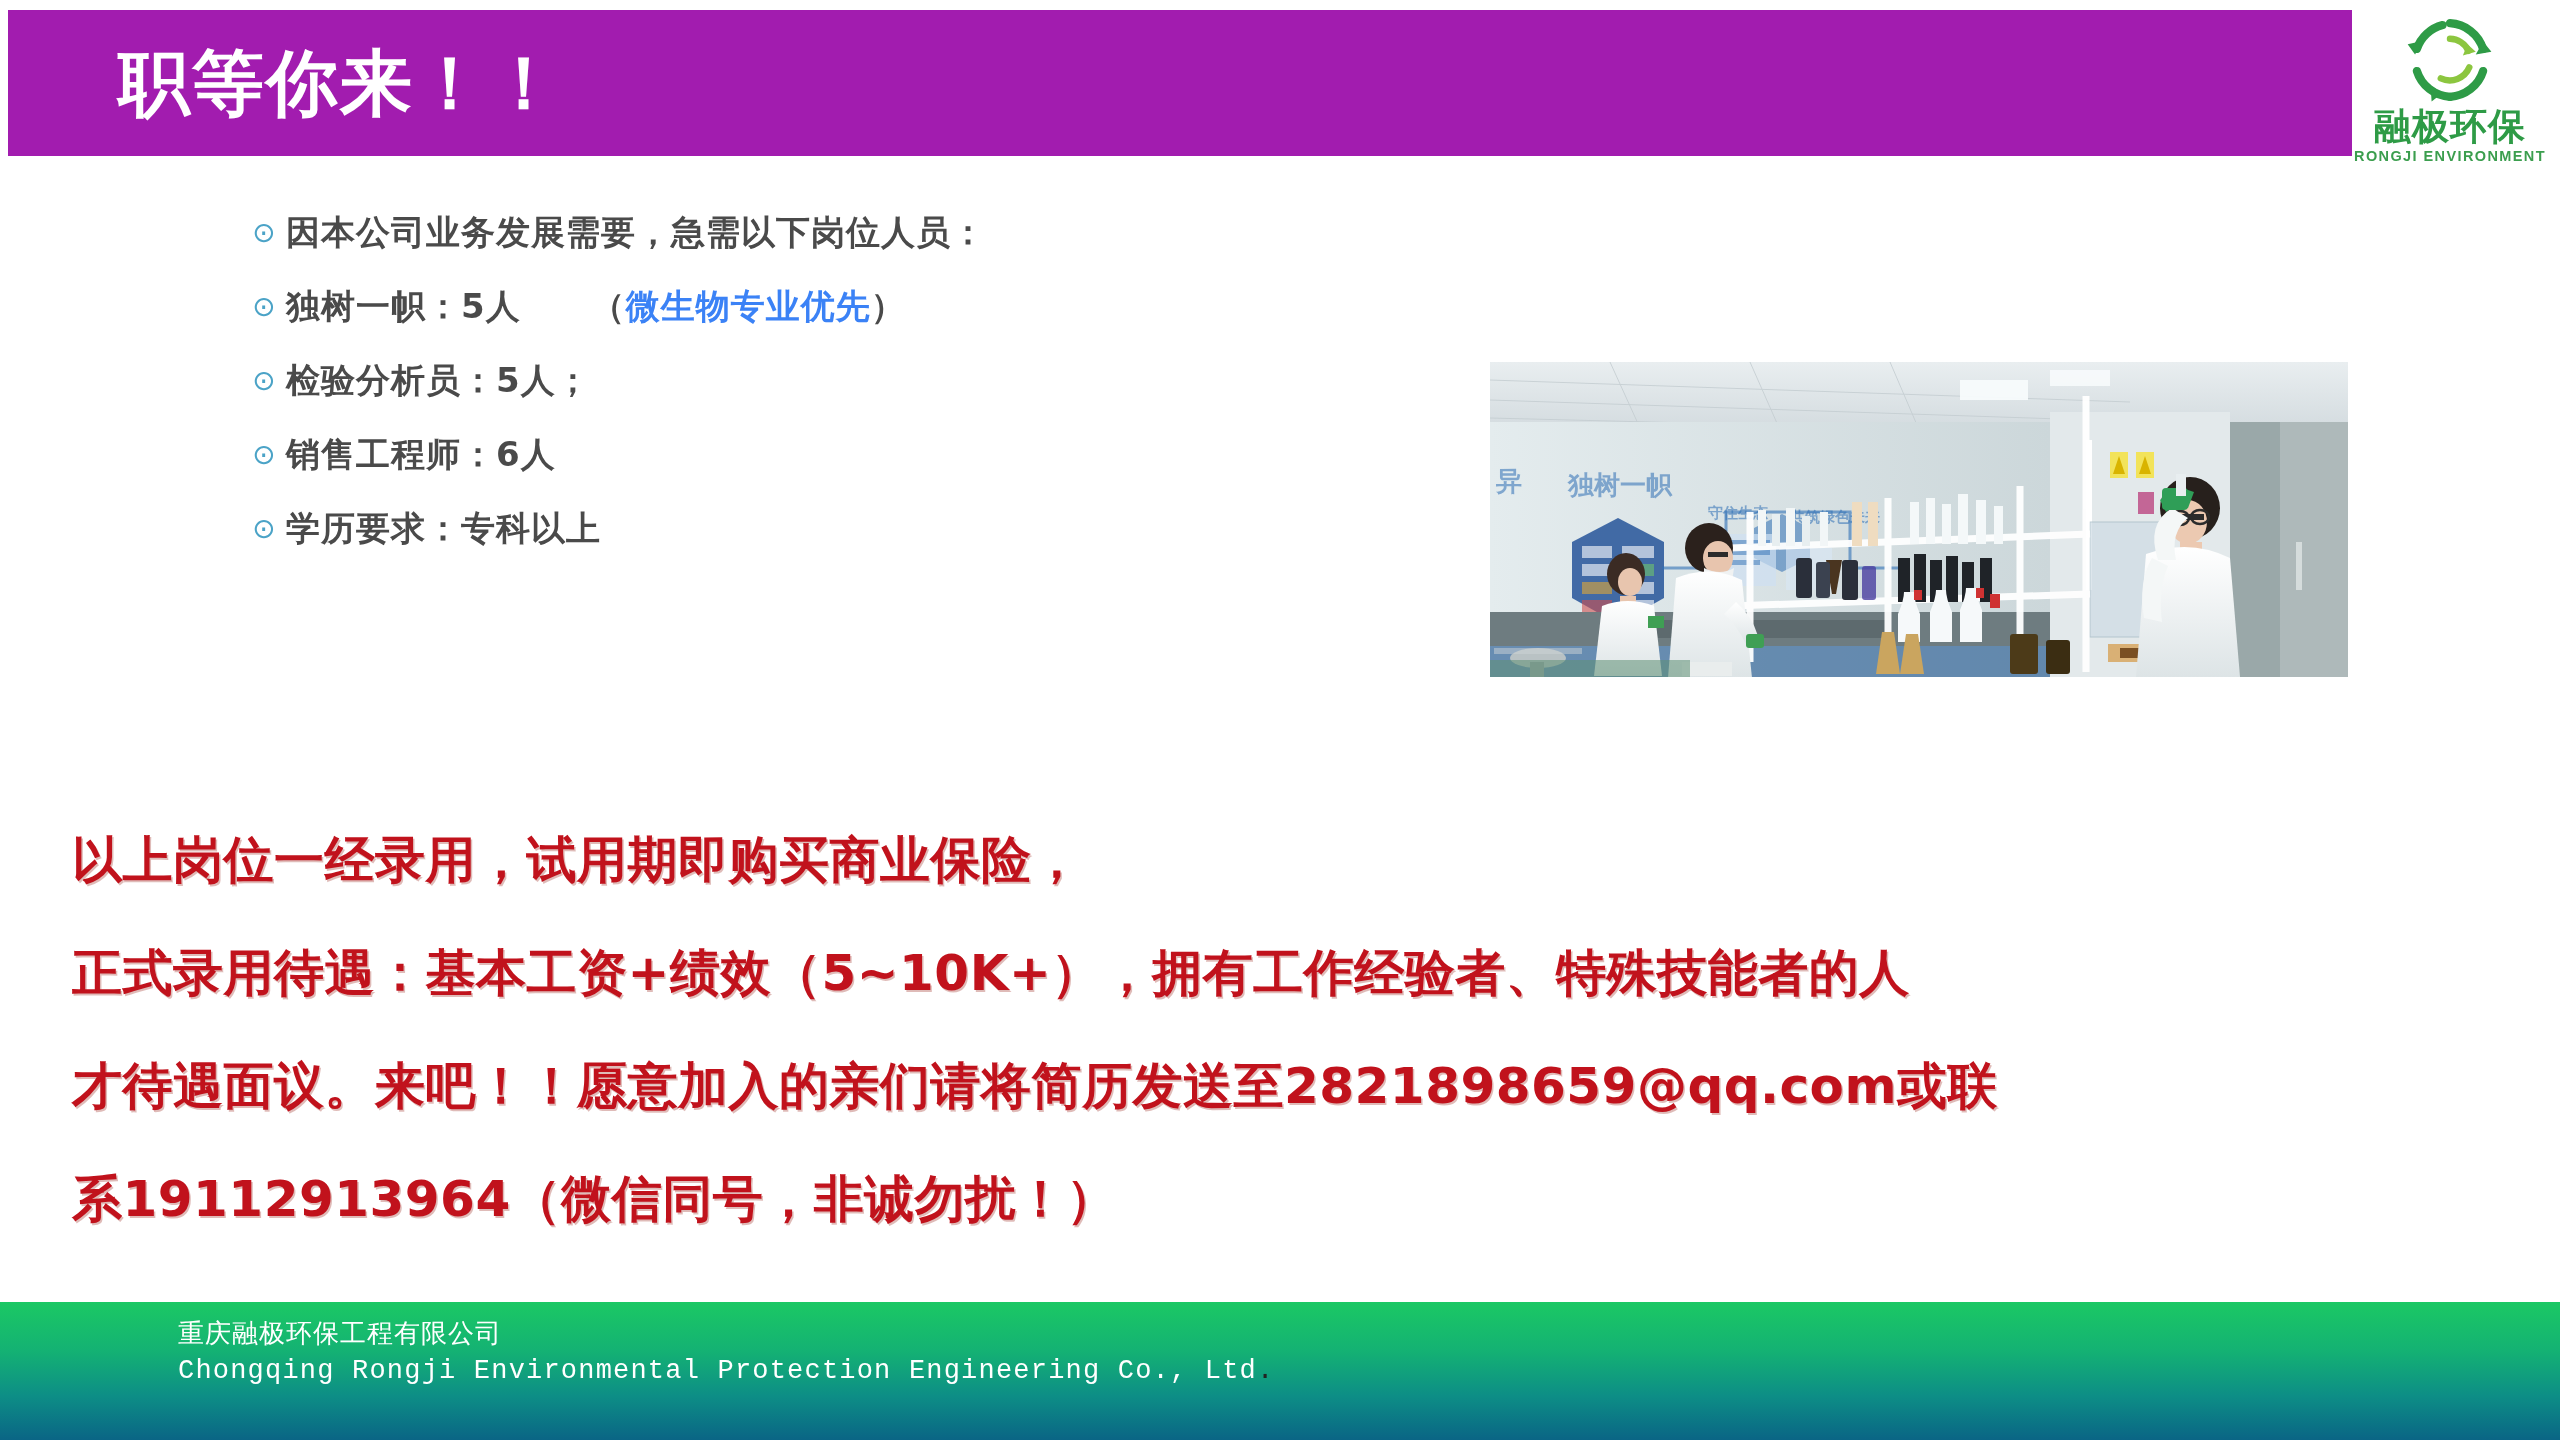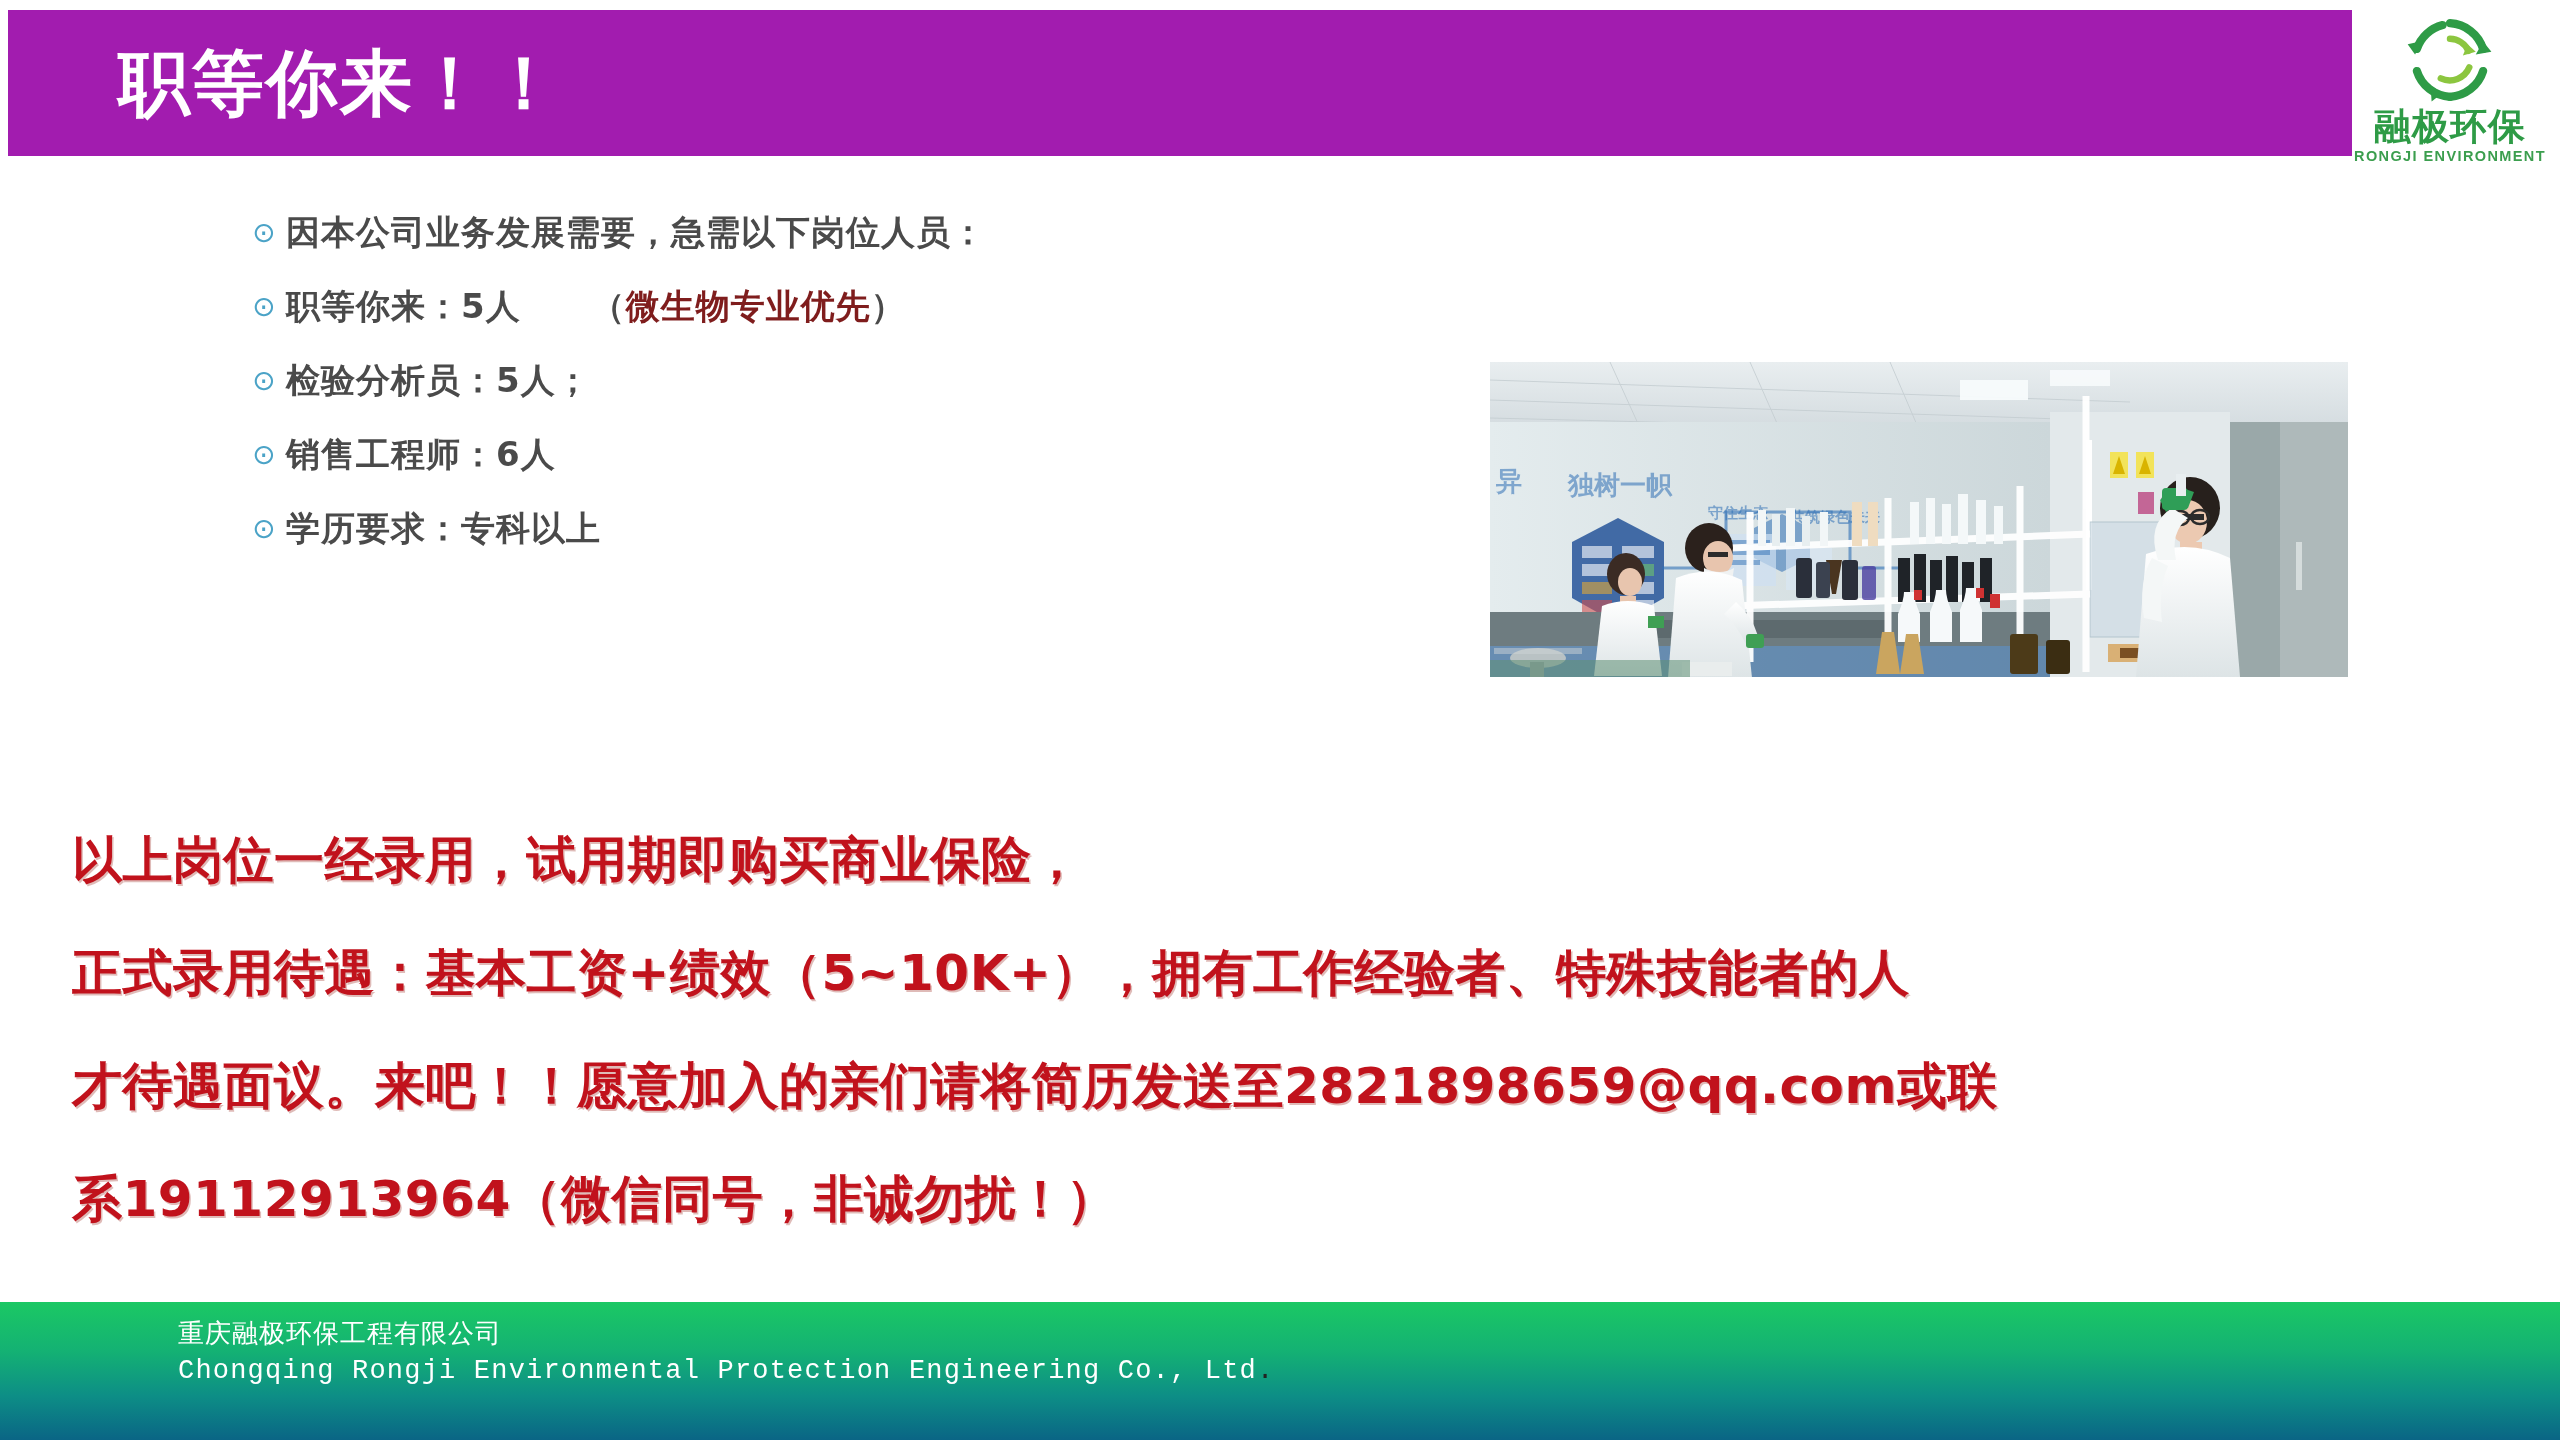--- a/index.html
+++ b/index.html
@@ -98,21 +98,21 @@
     font-family: "DejaVu Sans", sans-serif;
   }
   .bullet-text {
     color: #4A4A4A;
     font-size: 34px;
     font-weight: bold;
     white-space: nowrap;
     letter-spacing: 1px;
     font-family: "DejaVu Sans", "Liberation Sans", sans-serif;
   }
-  .bullet-text .hl { color: #7f1d1d; }
+  .bullet-text .hl { color: #3b82f6; }
   .bullet-text .plain { color: #4A4A4A; }
 
   
   #lab-photo {
     position: absolute;
     left: 1490px;
     top: 362px;
     width: 858px;
     height: 315px;
     overflow: hidden;
@@ -207,21 +207,21 @@
 
 <div id="bullet-list">
 
   <div class="bullet-row">
     <span class="bullet-marker">⊙</span>
     <span class="bullet-text">因本公司业务发展需要，急需以下岗位人员：</span>
   </div>
 
   <div class="bullet-row">
     <span class="bullet-marker">⊙</span>
-    <span class="bullet-text"><span class="plain">职等你来：5人　　（</span><span class="hl">微生物专业优先</span><span class="plain">）</span></span>
+    <span class="bullet-text"><span class="plain">独树一帜：5人　　（</span><span class="hl">微生物专业优先</span><span class="plain">）</span></span>
   </div>
 
   <div class="bullet-row">
     <span class="bullet-marker">⊙</span>
     <span class="bullet-text">检验分析员：5人；</span>
   </div>
 
   <div class="bullet-row">
     <span class="bullet-marker">⊙</span>
     <span class="bullet-text">销售工程师：6人</span>

